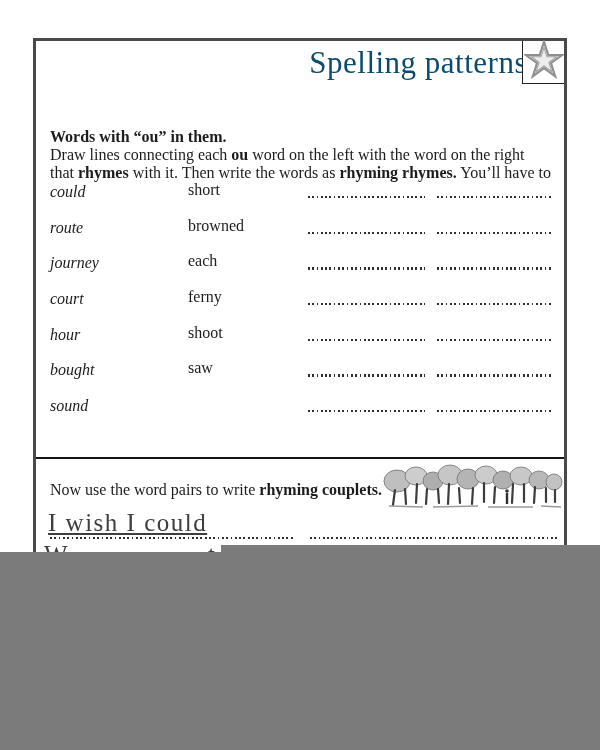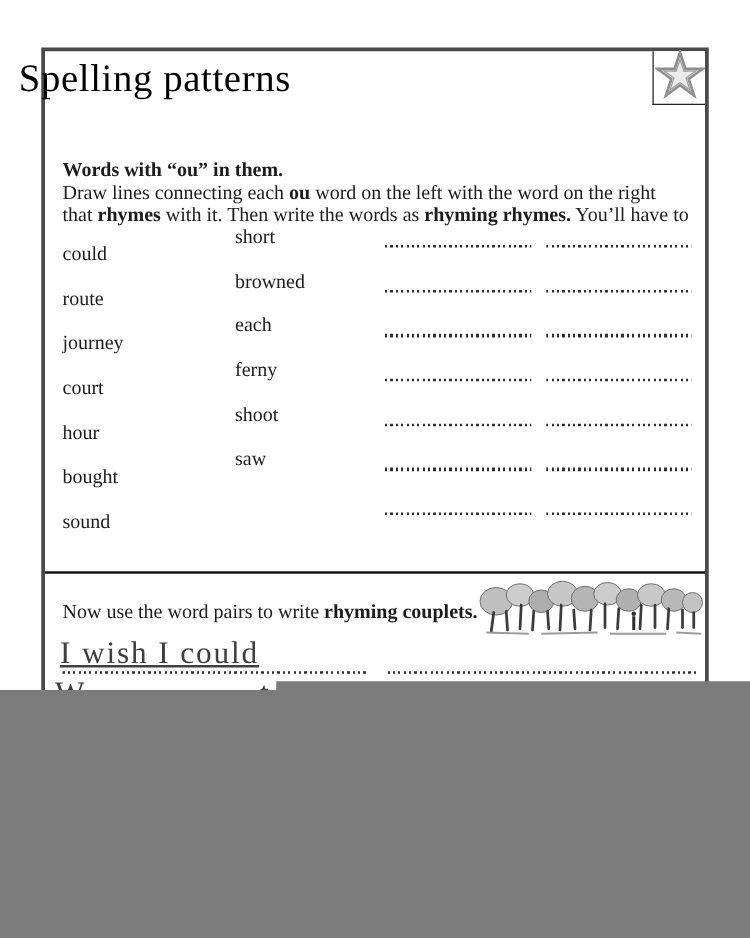--- a/index.html
+++ b/index.html
@@ -7,31 +7,31 @@
   body { position:relative; font-family:"Liberation Serif", serif; color:#1c1c1c; }
 
   .frame { position:absolute; left:33px; top:38px; width:534px; height:717px;
            border:3px solid #4a4a4a; background:#ffffff; }
 
   .star-box { position:absolute; left:522px; top:41px; width:42px; height:43px;
               border-left:1.5px solid #222; border-bottom:1.5px solid #222;
               display:flex; align-items:center; justify-content:center;
               background:#ffffff; z-index:3; }
 
-  .title { position:absolute; left:15px; top:45px; width:512px; text-align:left;
-           font-size:31px; letter-spacing:0.5px; color:#000000; z-index:2; }
+  .title { position:absolute; left:15px; top:45px; width:512px; text-align:right;
+           font-size:31px; letter-spacing:0.5px; color:#0c4a6e; z-index:2; }
 
   .instr { position:absolute; left:50px; top:92px; width:514px;
            font-size:16px; line-height:18px;margin-top:36px; }
   .instr .hd { font-weight:bold; }
   .b { font-weight:bold; }
 
   .rows { position:absolute; left:50px; top:179px; width:514px; }
   .row { position:relative; height:35.7px; font-size:16px; }
-  .wl { position:absolute; left:0; top:16px; }
+  .wl { position:absolute; left:0; top:4px;font-style:italic; }
   .wr { position:absolute; left:138px; top:2px; }
   .dot { position:absolute; top:17px; height:2.3px;
          background-image:repeating-linear-gradient(90deg,#2f2f2f 0 1.7px,transparent 1.7px 4.3px); }
   .d1 { left:258px; width:117px; }
   .d2 { left:387px; width:116px; }
 
   .divider { position:absolute; left:36px; top:457px; width:528px; height:2px; background:#151515; }
 
   .couplet { position:absolute; left:50px; top:481px; font-size:16px; }
 

